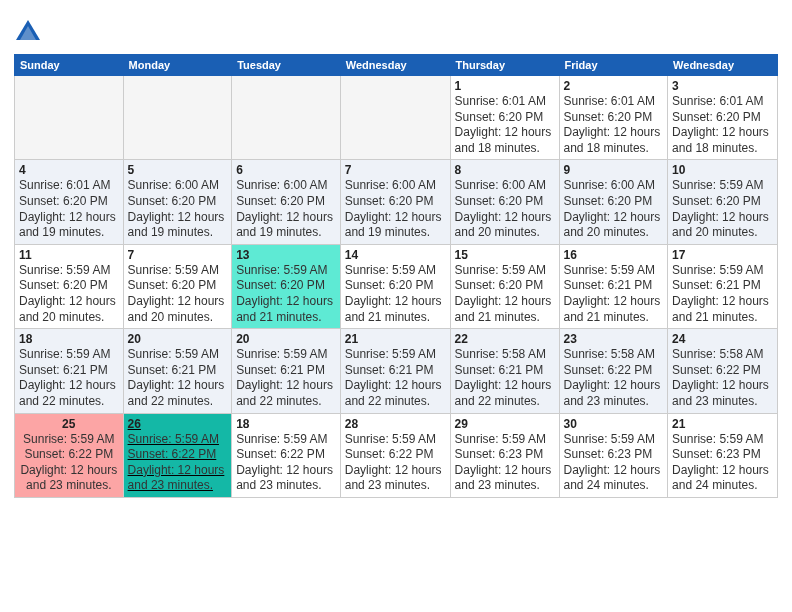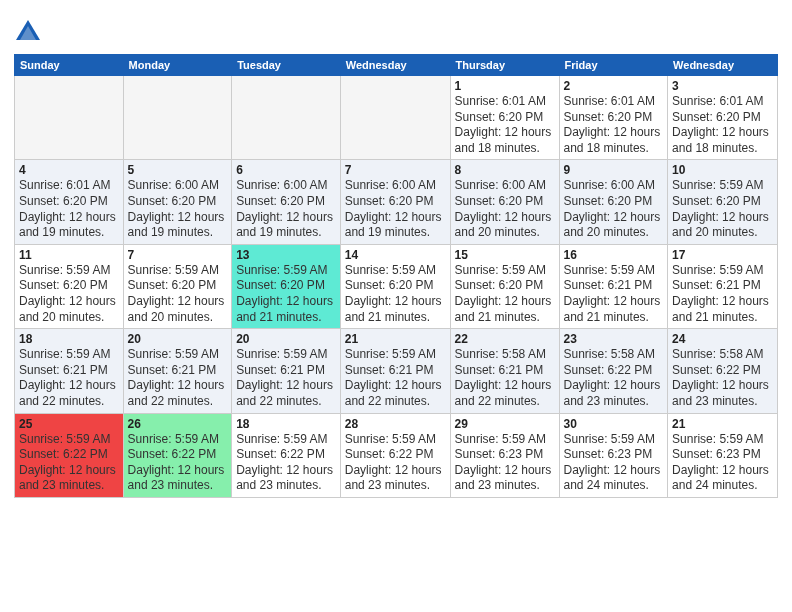--- a/index.html
+++ b/index.html
@@ -308,28 +308,28 @@
           </td>
           <td style="background: rgb(238, 242, 248);">
             <span class="day-num">24</span>
             <div class="day-info" style="white-space: pre-line;">Sunrise: 5:58 AM
 Sunset: 6:22 PM
 Daylight: 12 hours
 and 23 minutes.</div>
           </td>
         </tr>
         <tr>
-          <td style="background: #ef4444;">
+          <td style="background: #fca5a5; text-align: center;">
             <span class="day-num">25</span>
             <div class="day-info" style="white-space: pre-line;">Sunrise: 5:59 AM
 Sunset: 6:22 PM
 Daylight: 12 hours
 and 23 minutes.</div>
           </td>
-          <td style="background: #86efac;">
+          <td style="background: #14b8a6; text-decoration: underline;">
             <span class="day-num">26</span>
             <div class="day-info" style="white-space: pre-line;">Sunrise: 5:59 AM
 Sunset: 6:22 PM
 Daylight: 12 hours
 and 23 minutes.</div>
           </td>
           <td style="background: rgb(255, 255, 255);">
             <span class="day-num">18</span>
             <div class="day-info" style="white-space: pre-line;">Sunrise: 5:59 AM
 Sunset: 6:22 PM

